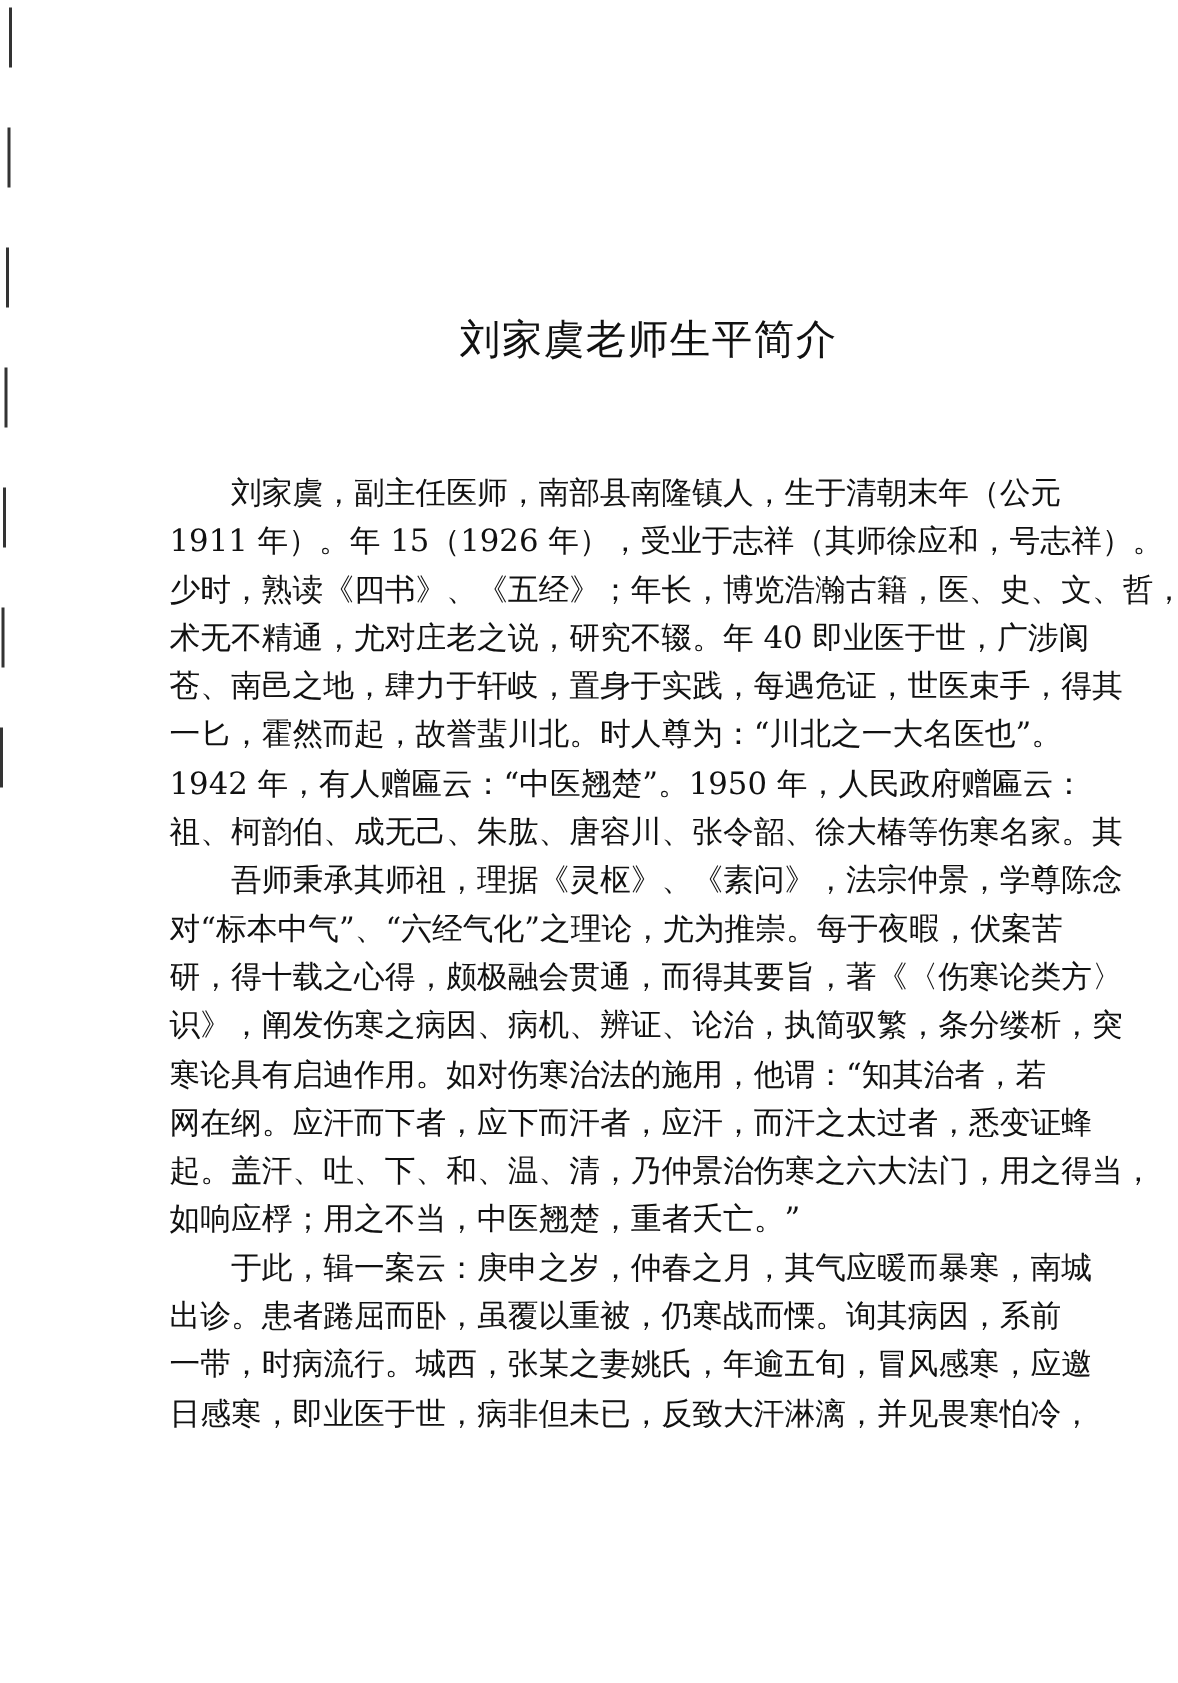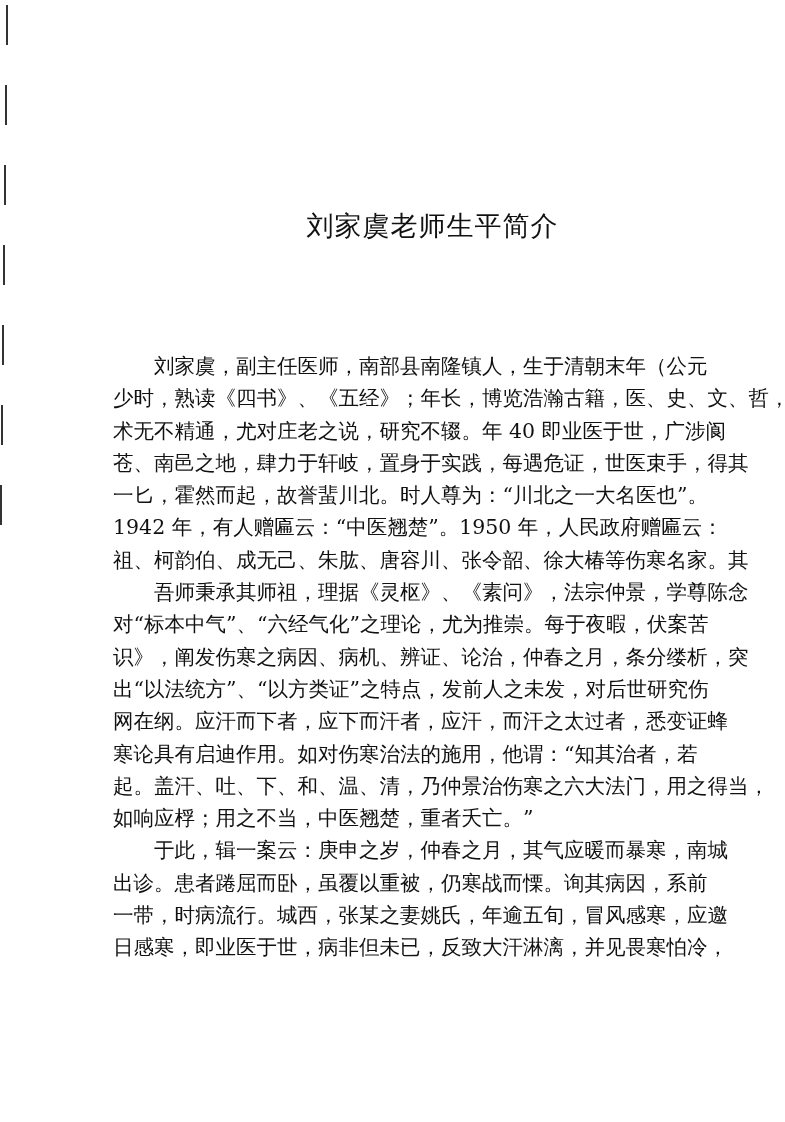--- a/index.html
+++ b/index.html
@@ -2,21 +2,21 @@
 <html><head>
 <meta charset="utf-8">
 <style>
   html, body { margin: 0; padding: 0; background: #ffffff; }
   body { width: 785px; height: 1122px; position: relative; overflow: hidden;
          font-family: "DejaVu Serif", "Liberation Serif", serif; color: #111; }
   .edge-mark { position: absolute; width: 2px; background: #333; }
   .title { position: absolute; left: 0; top: 208px; width: 785px; text-align: center;
            font-family: "DejaVu Sans", "Liberation Sans", sans-serif;
            font-size: 27px; letter-spacing: 1px; color: #111; }
-  .body-text { position: absolute; left: 113px; top: 312px; width: 578px; margin-top: 38px; }
+  .body-text { position: absolute; left: 113px; top: 312px; width: 578px; }
   .line { font-size: 20.5px; line-height: 32.3px; height: 32.3px; white-space: nowrap;
           text-align: justify; text-align-last: justify; }
   .line.last { text-align-last: left; }
 </style>
 </head>
 <body>
 
 <div>
   <div class="edge-mark" style="top:5px;left:6px;height:40px;"></div>
   <div class="edge-mark" style="top:85px;left:5px;height:40px;"></div>
@@ -24,31 +24,32 @@
   <div class="edge-mark" style="top:245px;left:3px;height:40px;"></div>
   <div class="edge-mark" style="top:325px;left:2px;height:40px;"></div>
   <div class="edge-mark" style="top:405px;left:1px;height:40px;"></div>
   <div class="edge-mark" style="top:485px;left:0px;height:40px;"></div>
 </div>
 
 <h1 class="title" style="margin:0;font-weight:normal;padding-left:40px;">刘家虞老师生平简介</h1>
 
 <div class="body-text">
   <div class="line">　　刘家虞，副主任医师，南部县南隆镇人，生于清朝末年（公元</div>
+  <div class="line">1911 年）。年 15（1926 年），受业于志祥（其师徐应和，号志祥）。</div>
   <div class="line">少时，熟读《四书》、《五经》；年长，博览浩瀚古籍，医、史、文、哲，艺</div>
   <div class="line">术无不精通，尤对庄老之说，研究不辍。年 40 即业医于世，广涉阆</div>
   <div class="line">苍、南邑之地，肆力于轩岐，置身于实践，每遇危证，世医束手，得其</div>
   <div class="line">一匕，霍然而起，故誉蜚川北。时人尊为：“川北之一大名医也”。</div>
   <div class="line">1942 年，有人赠匾云：“中医翘楚”。1950 年，人民政府赠匾云：</div>
   <div class="line">祖、柯韵伯、成无己、朱肱、唐容川、张令韶、徐大椿等伤寒名家。其</div>
   <div class="line">　　吾师秉承其师祖，理据《灵枢》、《素问》，法宗仲景，学尊陈念</div>
   <div class="line">对“标本中气”、“六经气化”之理论，尤为推崇。每于夜暇，伏案苦</div>
-  <div class="line">识》，阐发伤寒之病因、病机、辨证、论治，仲春之月，条分缕析，突</div>
-  <div class="line">出“以法统方”、“以方类证”之特点，发前人之未发，对后世研究伤</div>
+  <div class="line">研，得十载之心得，颇极融会贯通，而得其要旨，著《〈伤寒论类方〉</div>
+  <div class="line">识》，阐发伤寒之病因、病机、辨证、论治，执简驭繁，条分缕析，突</div>
+  <div class="line">寒论具有启迪作用。如对伤寒治法的施用，他谓：“知其治者，若</div>
   <div class="line">网在纲。应汗而下者，应下而汗者，应汗，而汗之太过者，悉变证蜂</div>
-  <div class="line">寒论具有启迪作用。如对伤寒治法的施用，他谓：“知其治者，若</div>
   <div class="line">起。盖汗、吐、下、和、温、清，乃仲景治伤寒之六大法门，用之得当，</div>
   <div class="line last">如响应桴；用之不当，中医翘楚，重者夭亡。”</div>
   <div class="line">　　于此，辑一案云：庚申之岁，仲春之月，其气应暖而暴寒，南城</div>
   <div class="line">出诊。患者踡屈而卧，虽覆以重被，仍寒战而慄。询其病因，系前</div>
   <div class="line">一带，时病流行。城西，张某之妻姚氏，年逾五旬，冒风感寒，应邀</div>
   <div class="line">日感寒，即业医于世，病非但未已，反致大汗淋漓，并见畏寒怕冷，</div>
 </div>
 
 </body></html>

